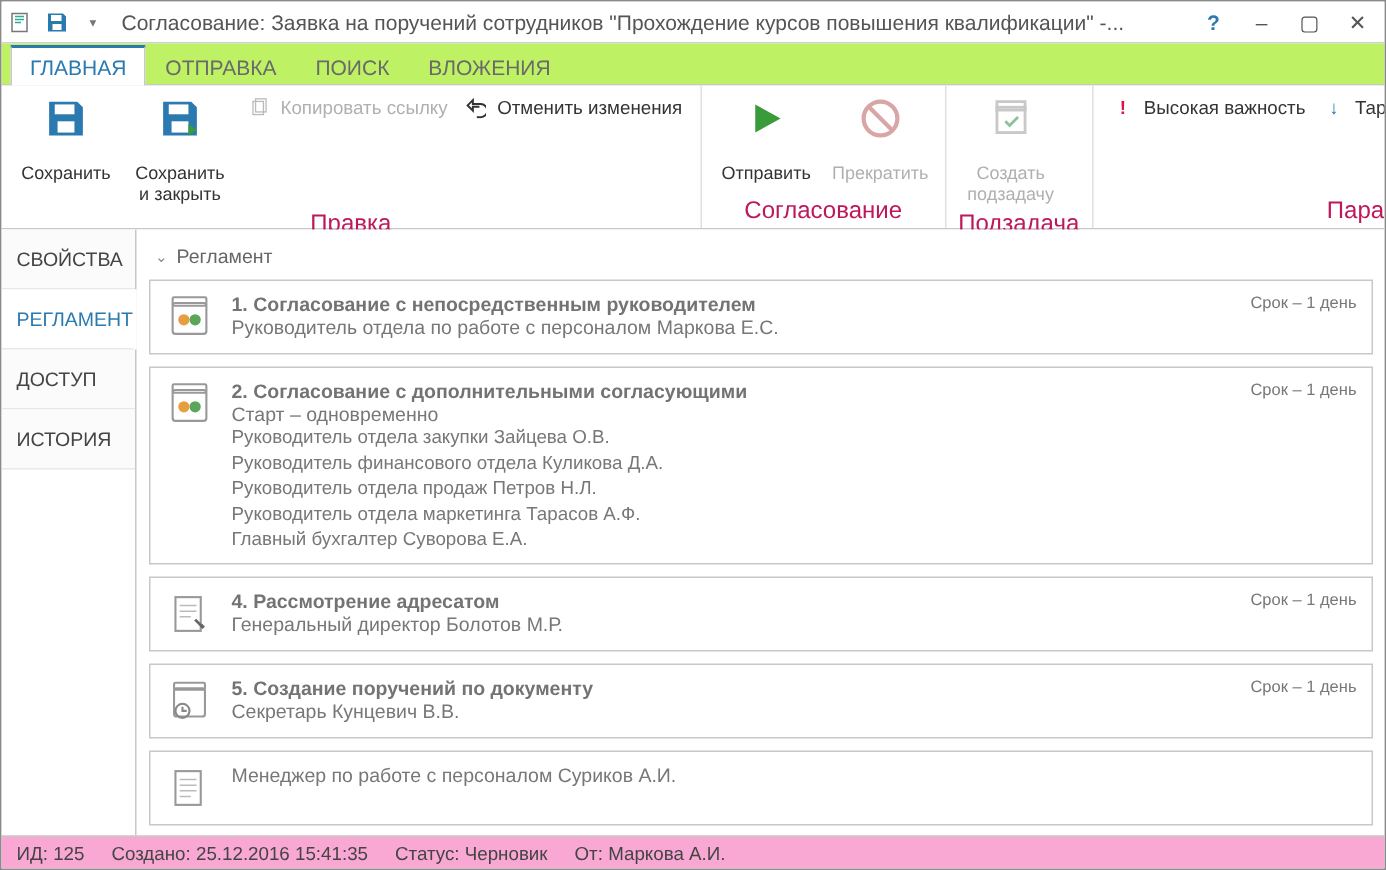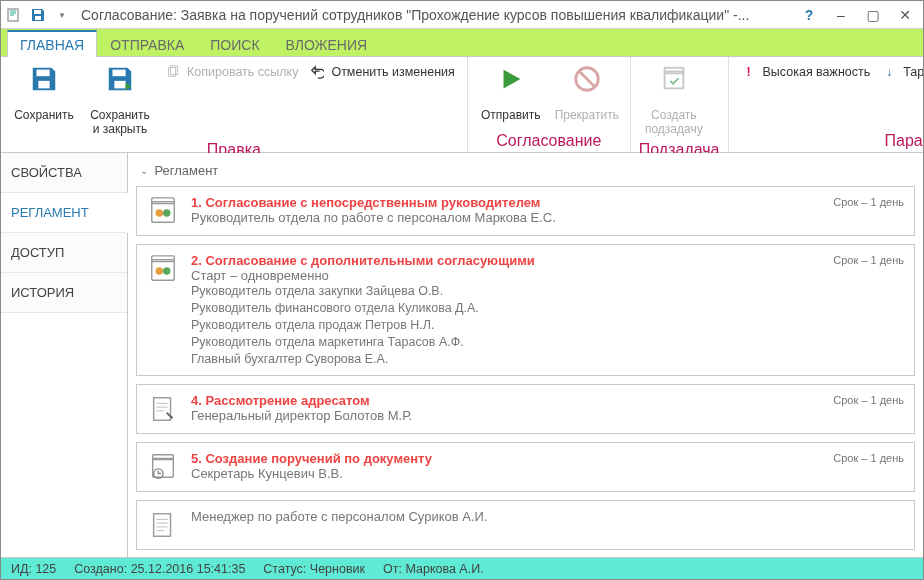--- a/index.html
+++ b/index.html
@@ -81,21 +81,21 @@
   .smallbtn.disabled { color:#b0b0b0; }
   .smallbtn .ico-s { width:16px; height:16px; display:flex; align-items:center; justify-content:center; }
   
   .content {
     flex: 1;
     display: flex;
     overflow: hidden;
     background: #fff;
   }
   .sidetabs {
-    width: 127px;
+    width: 90px;
     display: flex;
     flex-direction: column;
     border-right: 1px solid #c8c8c8;
   }
   .sidetab {
     padding: 12px 10px;
     font-size: 13px;
     color: #444;
     cursor: pointer;
     border-bottom: 1px solid #e8e8e8;
@@ -125,35 +125,35 @@
     border: 1px solid #c8c8c8;
     margin-bottom: 8px;
     padding: 8px 10px;
     display: flex;
     gap: 12px;
     align-items: flex-start;
     background: #fff;
   }
   .step .step-ico { width: 32px; height: 32px; flex: 0 0 32px; display:flex; align-items:center; justify-content:center; }
   .step .step-body { flex: 1; }
-  .step .step-title { font-weight: 600; font-size: 13px; color: #ef4444; }
+  .step .step-title { font-weight: 600; font-size: 13px; color: #737373; }
   .step .step-info { font-size: 13px; color: #777; }
   .step .step-lines div { font-size: 12.5px; color: #777; line-height: 1.35; }
   .step .step-term { font-size: 11px; color: #777; white-space: nowrap; padding-top:1px; }
   
   .statusbar {
     height: 22px;
     border-top: 1px solid #c8c8c8;
     display:flex;
     align-items:center;
     gap: 18px;
     padding: 0 10px;
     font-size: 12.5px;
     color:#444;
-    background:#5eead4;
+    background:#f9a8d4;
   }
 </style>
 </head>
 <body>
 
 <div class="titlebar">
   <div class="qat">
     <div class="qat-btn">
       <svg width="16" height="16" viewBox="0 0 16 16">
           <rect x="2" y="2" width="10" height="12" fill="none" stroke="#777" stroke-width="1"></rect>

